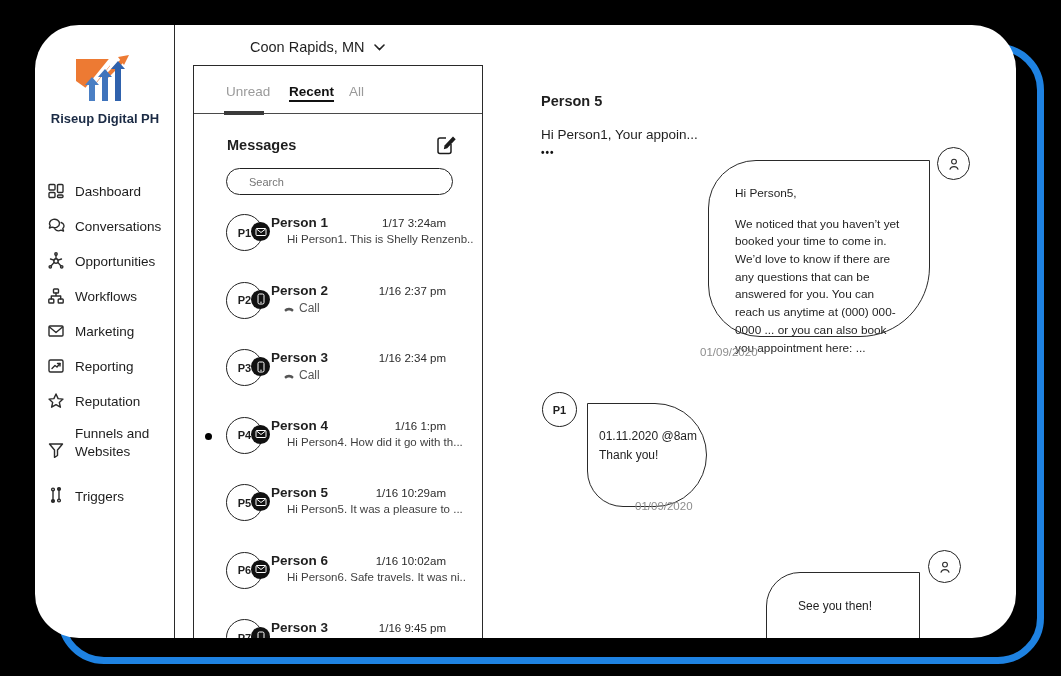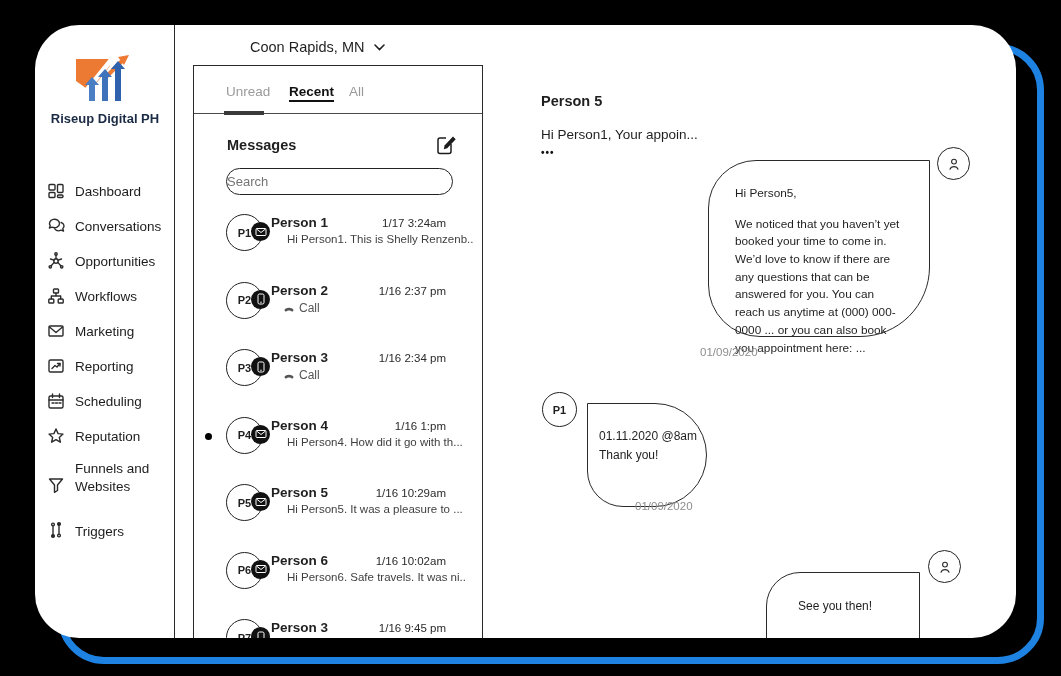--- a/index.html
+++ b/index.html
@@ -45,21 +45,21 @@
                 text-underline-offset:4px; text-decoration-thickness:2px; }
   .tab-all { left:155px; }
   .tab-indicator { position:absolute; left:30px; top:45px; width:40px; height:3.5px;
                    background:#3a3a3a; }
   .panel-title { position:absolute; left:33px; top:71px; font-size:14.5px; font-weight:bold; }
   .compose-btn { position:absolute; left:240px; top:67px; width:24px; height:26px;
                  background:none; border:none; cursor:pointer; }
   .search-pill { position:absolute; left:32px; top:102px; width:227px; height:27px;
                  border:1.6px solid #222; border-radius:14px; background:#fff; }
   .search-pill input { width:100%; height:100%; border:none; outline:none; background:none;
-                       font-size:13px; font-family:inherit; color:#333; }
+                       padding-left:22px; font-size:11px; font-family:inherit; color:#333; }
   .convo-list { position:absolute; left:0; top:146px; width:100%; }
   .convo-row { position:relative; height:67.5px; cursor:pointer; }
   .avatar { position:absolute; left:32px; top:2px; width:37px; height:37px;
             border:1.7px solid #222; border-radius:50%; background:#fff;
             display:flex; align-items:center; justify-content:center;
             font-size:11px; font-weight:600; }
   .badge { position:absolute; left:57px; top:10px; width:19px; height:19px;
            background:#111; border-radius:50%; display:flex; align-items:center;
            justify-content:center; }
   .row-name { position:absolute; left:77px; top:3px; font-size:13.5px; font-weight:bold; }
@@ -180,34 +180,20 @@
               <rect x="3" y="4" width="14" height="12" rx="1.5"></rect>
               <polyline points="6,12.5 9,9.5 11,11 14,7.5"></polyline>
               <polyline points="11.5,7.5 14,7.5 14,10"></polyline>
             </svg>
         </span>
         <span class="lbl">Reporting</span>
       </div>
       <div class="nav-item">
         <span class="ic">
           <svg class="oline" width="20" height="20" viewBox="0 0 20 20">
-              <rect x="3" y="5" width="14" height="12" rx="1.5"></rect>
-              <line x1="6.5" y1="3" x2="6.5" y2="6.5"></line>
-              <line x1="13.5" y1="3" x2="13.5" y2="6.5"></line>
-              <line x1="3" y1="9" x2="17" y2="9"></line>
-              <line x1="6" y1="12" x2="8" y2="12"></line>
-              <line x1="9.5" y1="12" x2="11.5" y2="12"></line>
-              <line x1="13" y1="12" x2="15" y2="12"></line>
-            </svg>
-        </span>
-        <span class="lbl">Scheduling</span>
-      </div>
-      <div class="nav-item">
-        <span class="ic">
-          <svg class="oline" width="20" height="20" viewBox="0 0 20 20">
               <polygon points="10,3 12.1,7.6 17,8.1 13.3,11.4 14.4,16.2 10,13.6 5.6,16.2 6.7,11.4 3,8.1 7.9,7.6"></polygon>
             </svg>
         </span>
         <span class="lbl">Reputation</span>
       </div>
       <div class="nav-item">
         <span class="ic">
           <svg class="oline" width="20" height="20" viewBox="0 0 20 20">
               <path d="M3.5 4h13l-5 6v5.5l-3 1.8V10z"></path>
             </svg>

